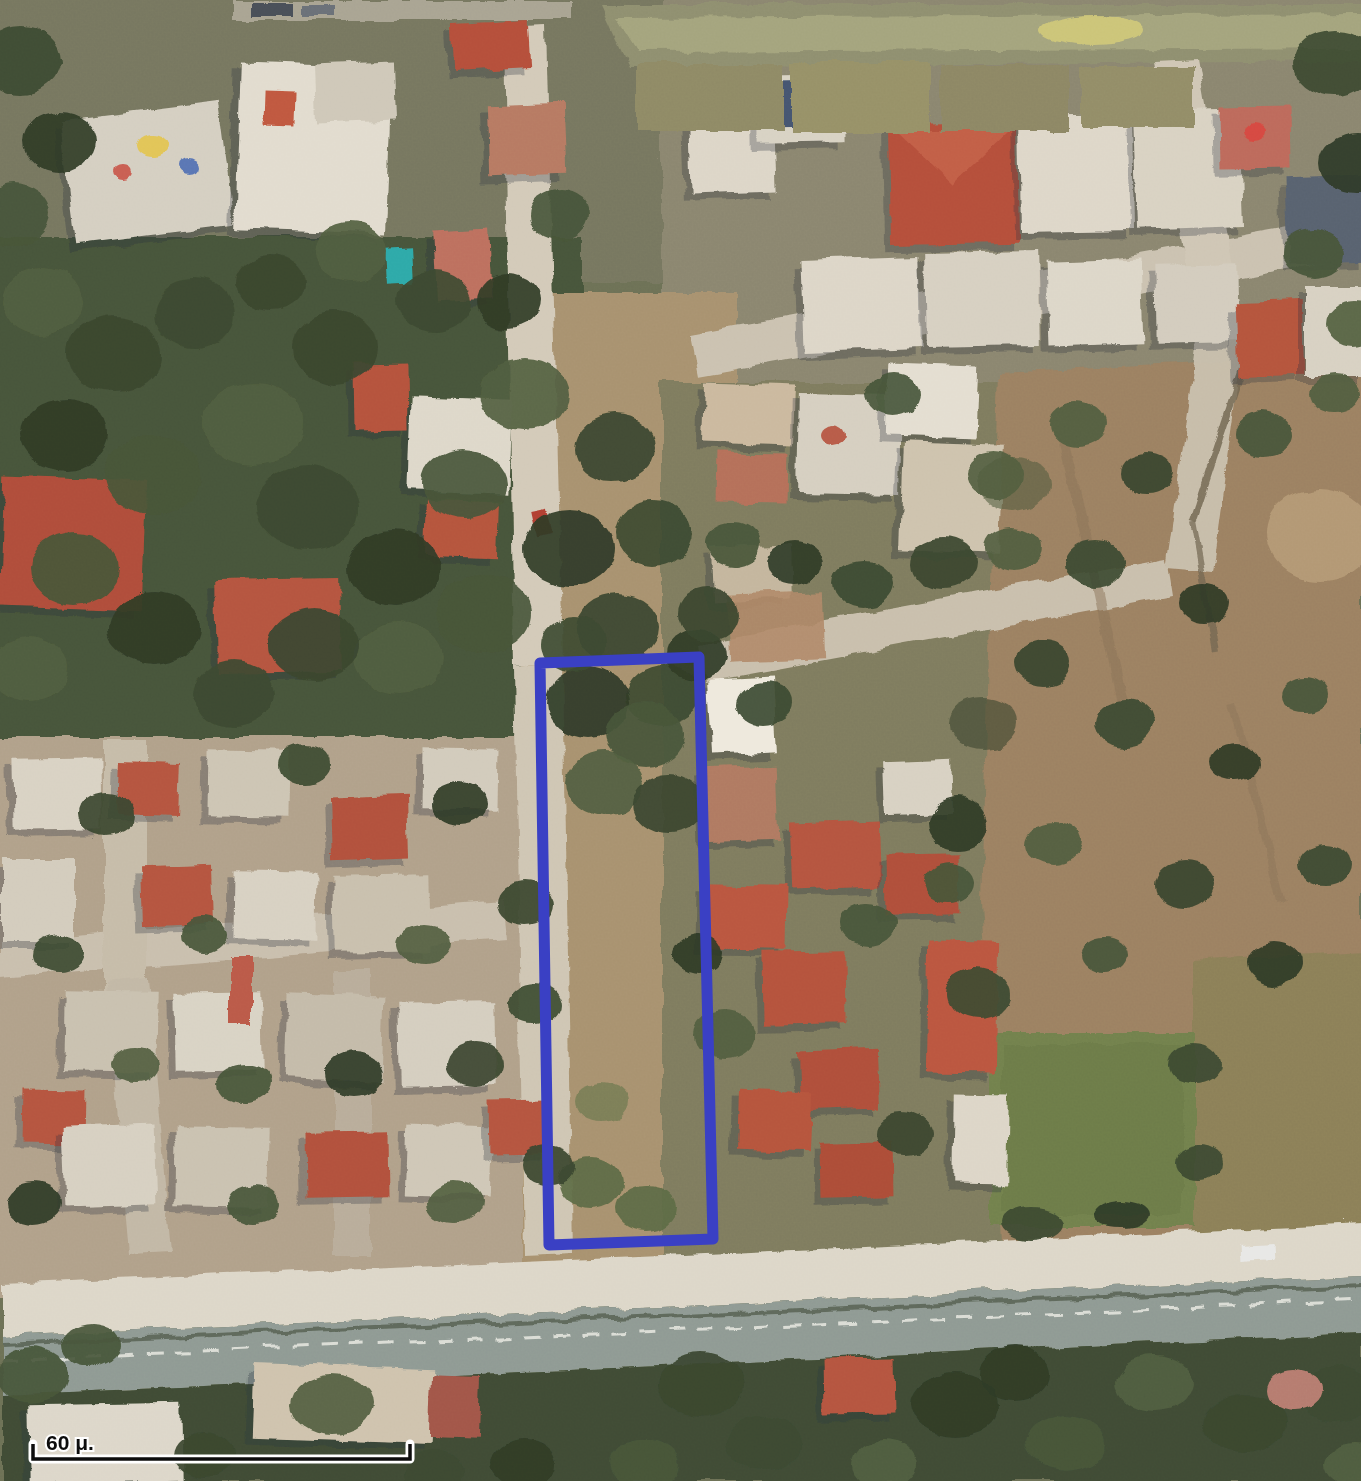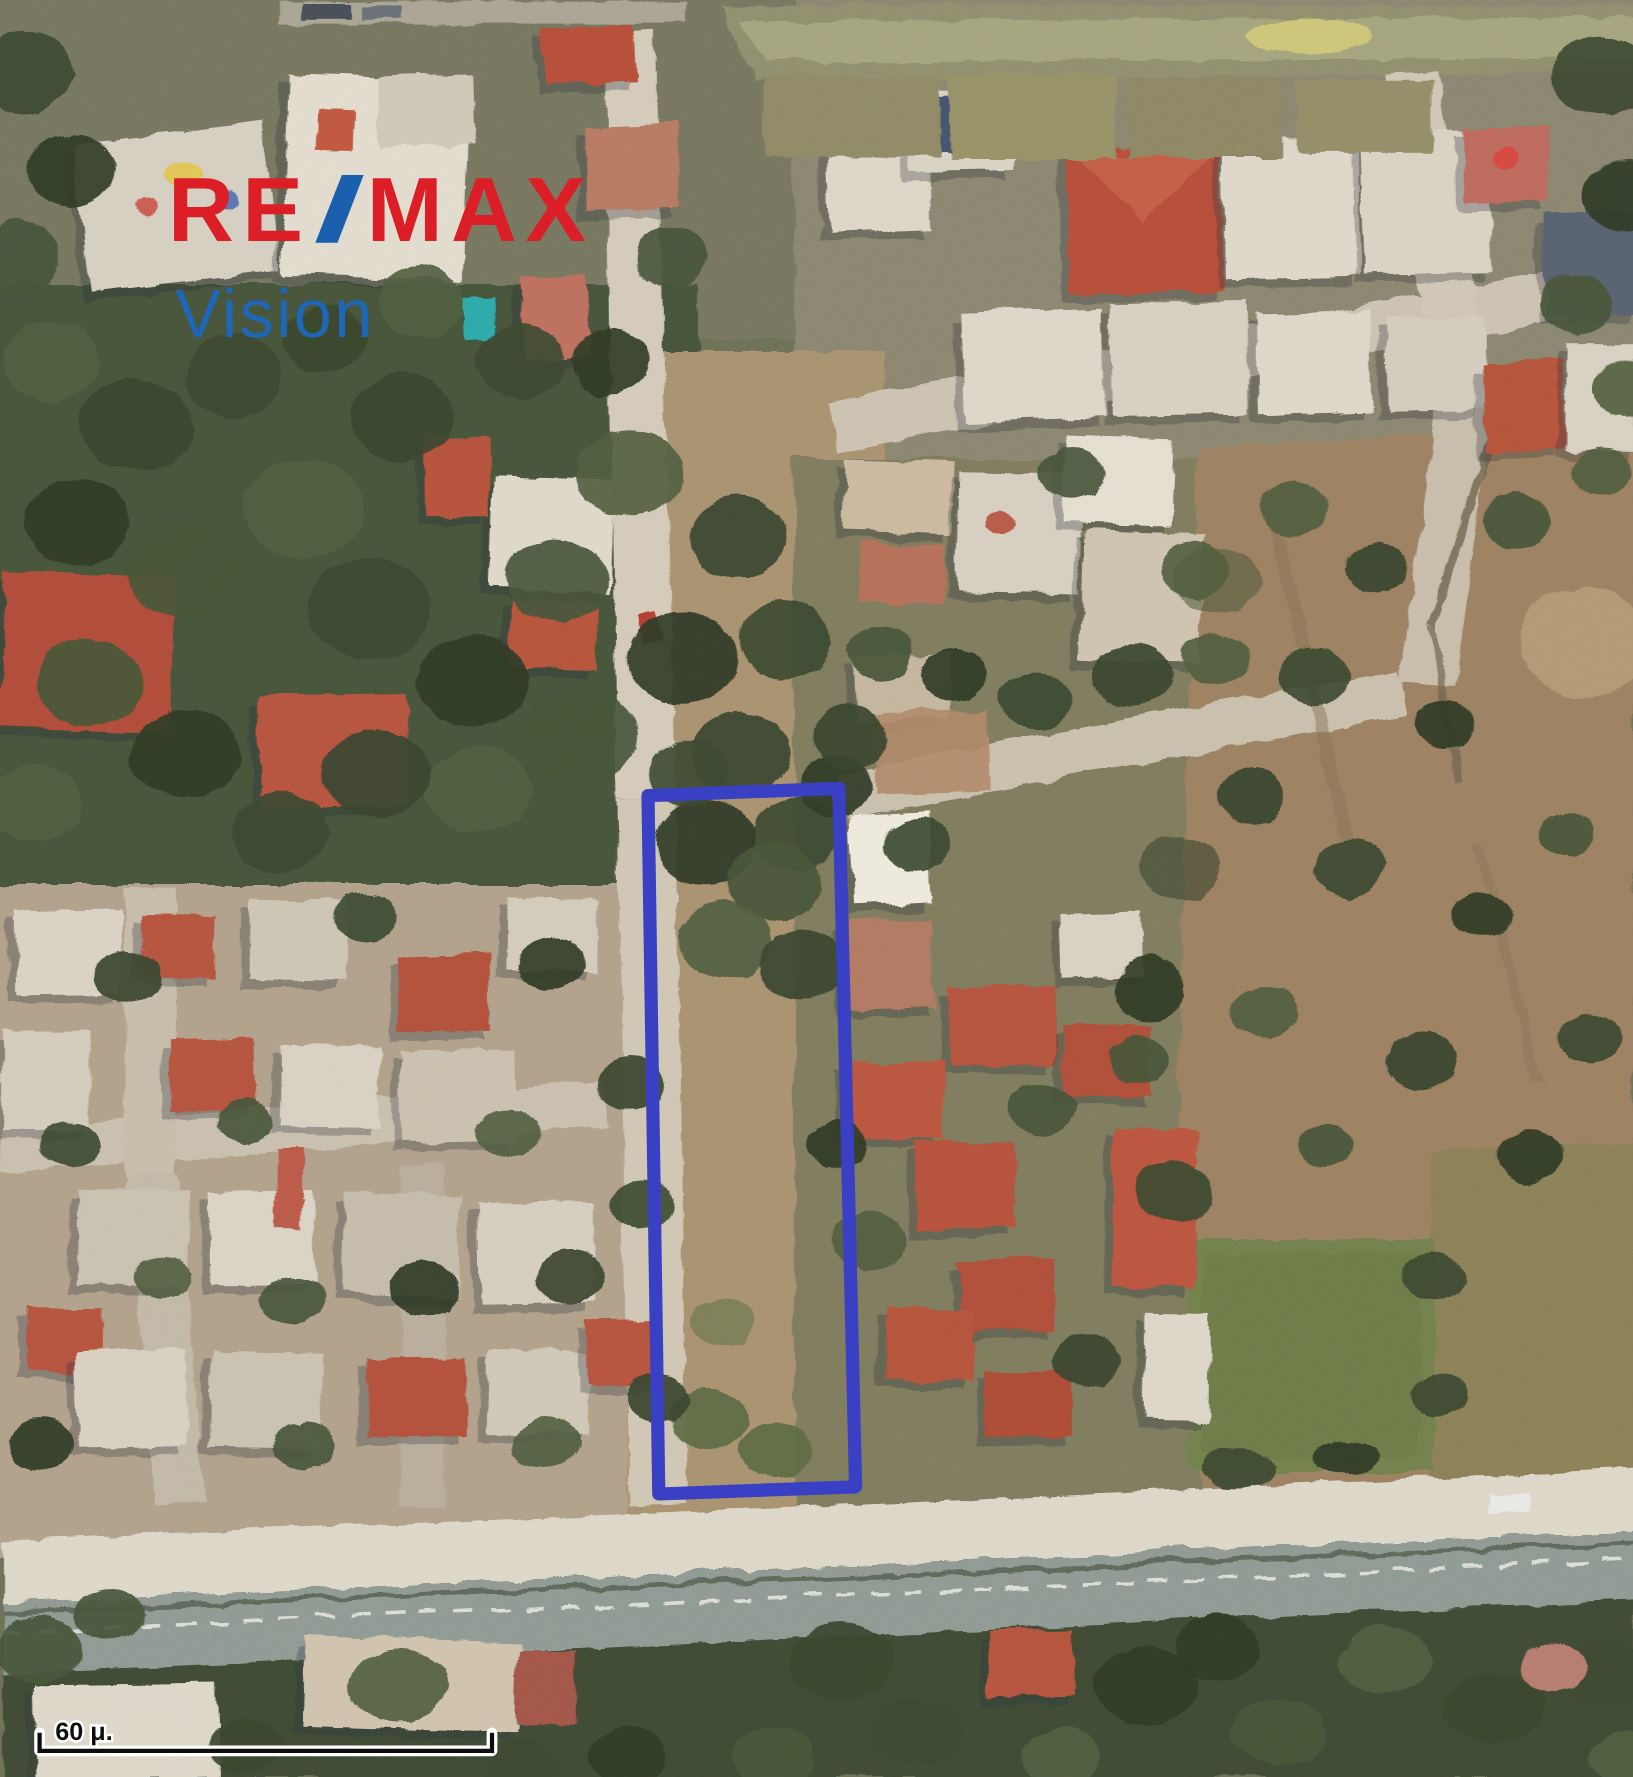--- a/index.html
+++ b/index.html
@@ -343,18 +343,14 @@
     <rect id="grain-rect" x="0" y="0" width="1361" height="1481" filter="url(#grain)" opacity="0.16" style="mix-blend-mode:overlay"></rect>
   </svg>
 
   <svg id="overlay-svg" width="1361" height="1481" viewBox="0 0 1361 1481">
       <polygon points="540,663 699,657 713,1239 549,1245" fill="none" stroke="#3A40C4" stroke-width="11" stroke-linejoin="round"></polygon>
       <path d="M 33 1444 L 33 1459 L 410 1459 L 410 1444" fill="none" stroke="#ffffff" stroke-width="9" stroke-linejoin="round" stroke-linecap="round"></path>
       <path d="M 33 1444 L 33 1459 L 410 1459 L 410 1444" fill="none" stroke="#0d0d0d" stroke-width="3.5" stroke-linejoin="miter"></path>
       <text x="46" y="1450" fill="#0d0d0d" stroke="#ffffff" stroke-width="4" paint-order="stroke" font-family="&quot;Liberation Sans&quot;, sans-serif" font-size="21" font-weight="bold">60 μ.</text>
     </svg>
 
-  <div class="logo">
-    <span style="color: rgb(220, 31, 38);">RE</span><span class="slash" style="color: rgb(27, 95, 175);">/</span><span style="color: rgb(220, 31, 38);">MAX</span>
-  </div>
-  <div class="logo-sub" style="color: rgb(30, 102, 182);">Vision</div>
 
 </div>
 
 </body></html>

